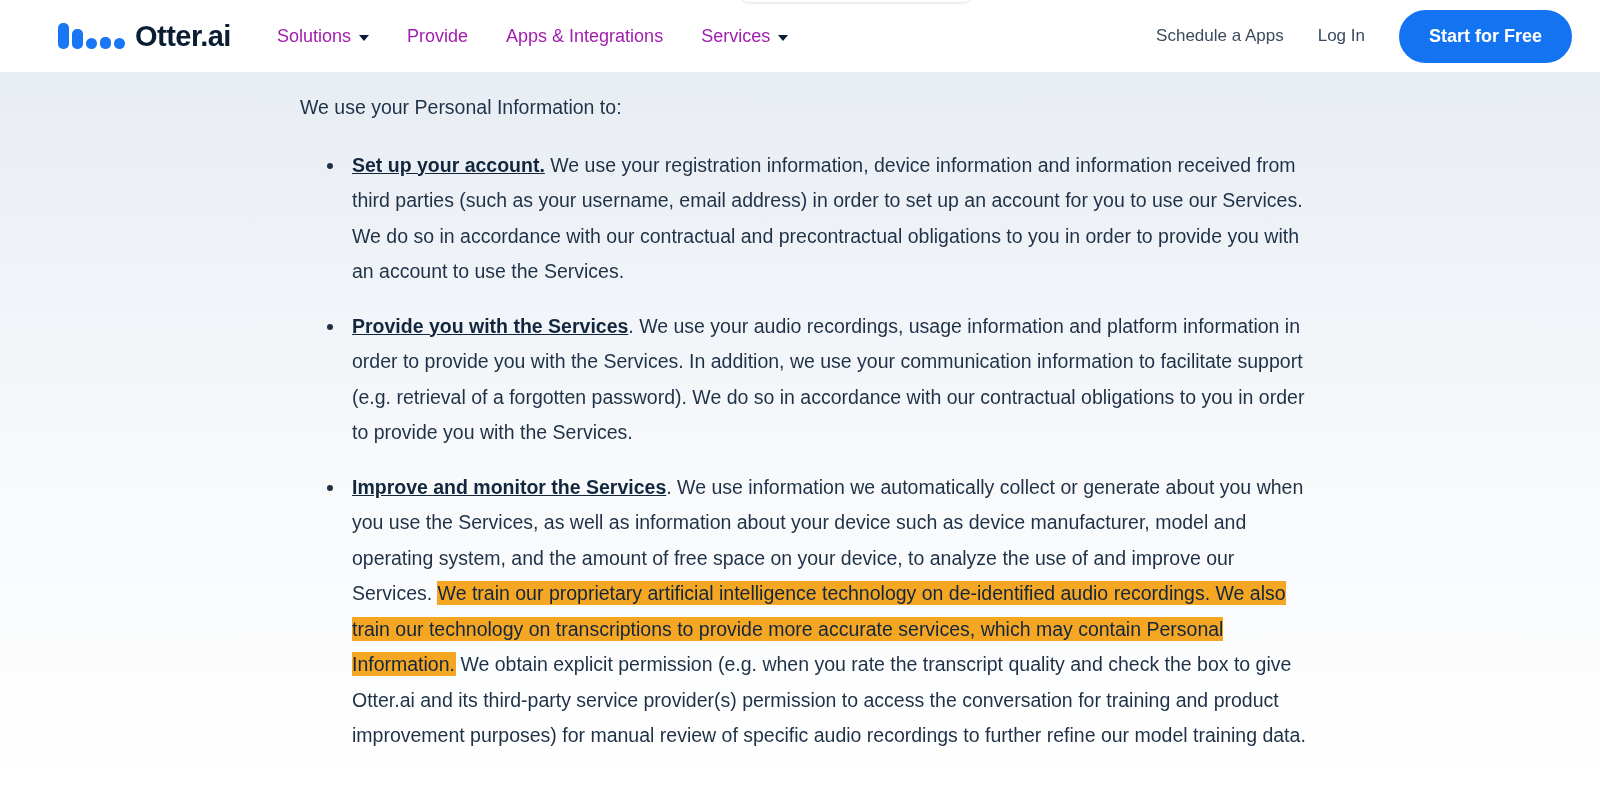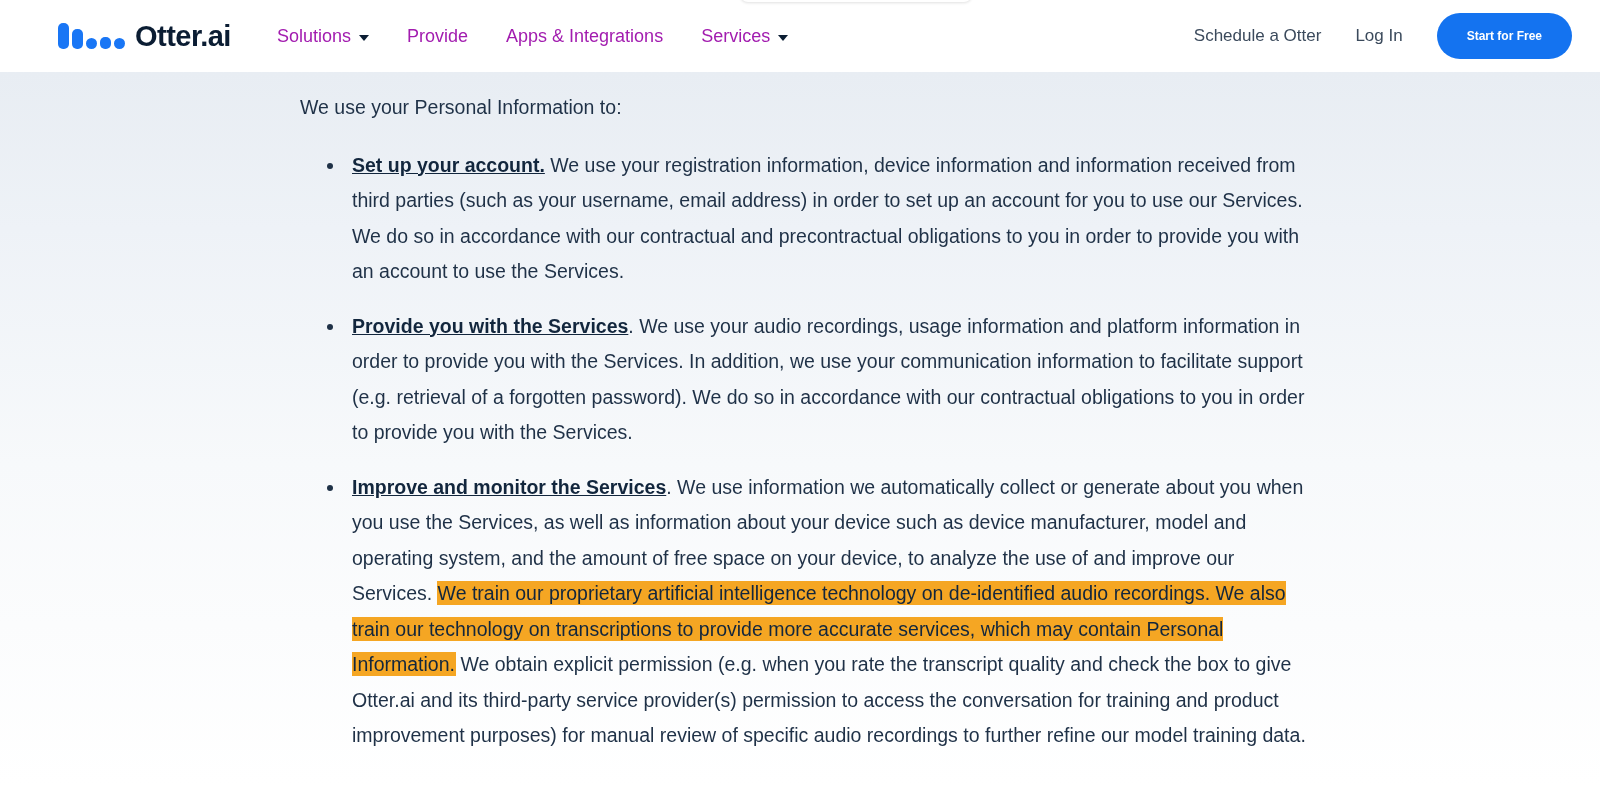--- a/index.html
+++ b/index.html
@@ -76,21 +76,21 @@
     display: flex;
     align-items: center;
     gap: 34px;
     font-size: 17px;
     color: #3b4a5c;
   }
   .header-right .link { cursor: pointer; white-space: nowrap; }
   .cta {
     background: #1473f0;
     color: #ffffff;
-    font-size: 12px;
+    font-size: 18px;
     font-weight: bold;
     border: none;
     border-radius: 32px;
     padding: 16px 30px;
     cursor: pointer;
     white-space: nowrap;
     font-family: "Liberation Sans", sans-serif;
   }
   .header-notch {
     position: absolute;
@@ -179,21 +179,21 @@
     <div class="nav-item">
       <span>Apps &amp; Integrations</span>
     </div>
     <div class="nav-item">
       <span>Services</span>
       <span class="chev"></span>
     </div>
   </nav>
 
   <div class="header-right">
-    <span class="link">Schedule a Otter</span>
+    <span class="link">Schedule a Apps</span>
     <span class="link">Log In</span>
     <button class="cta">Start for Free</button>
   </div>
 </div>
 
 <div class="page">
   <div class="content">
 
     <p class="intro">We use your Personal Information to:</p>
 

